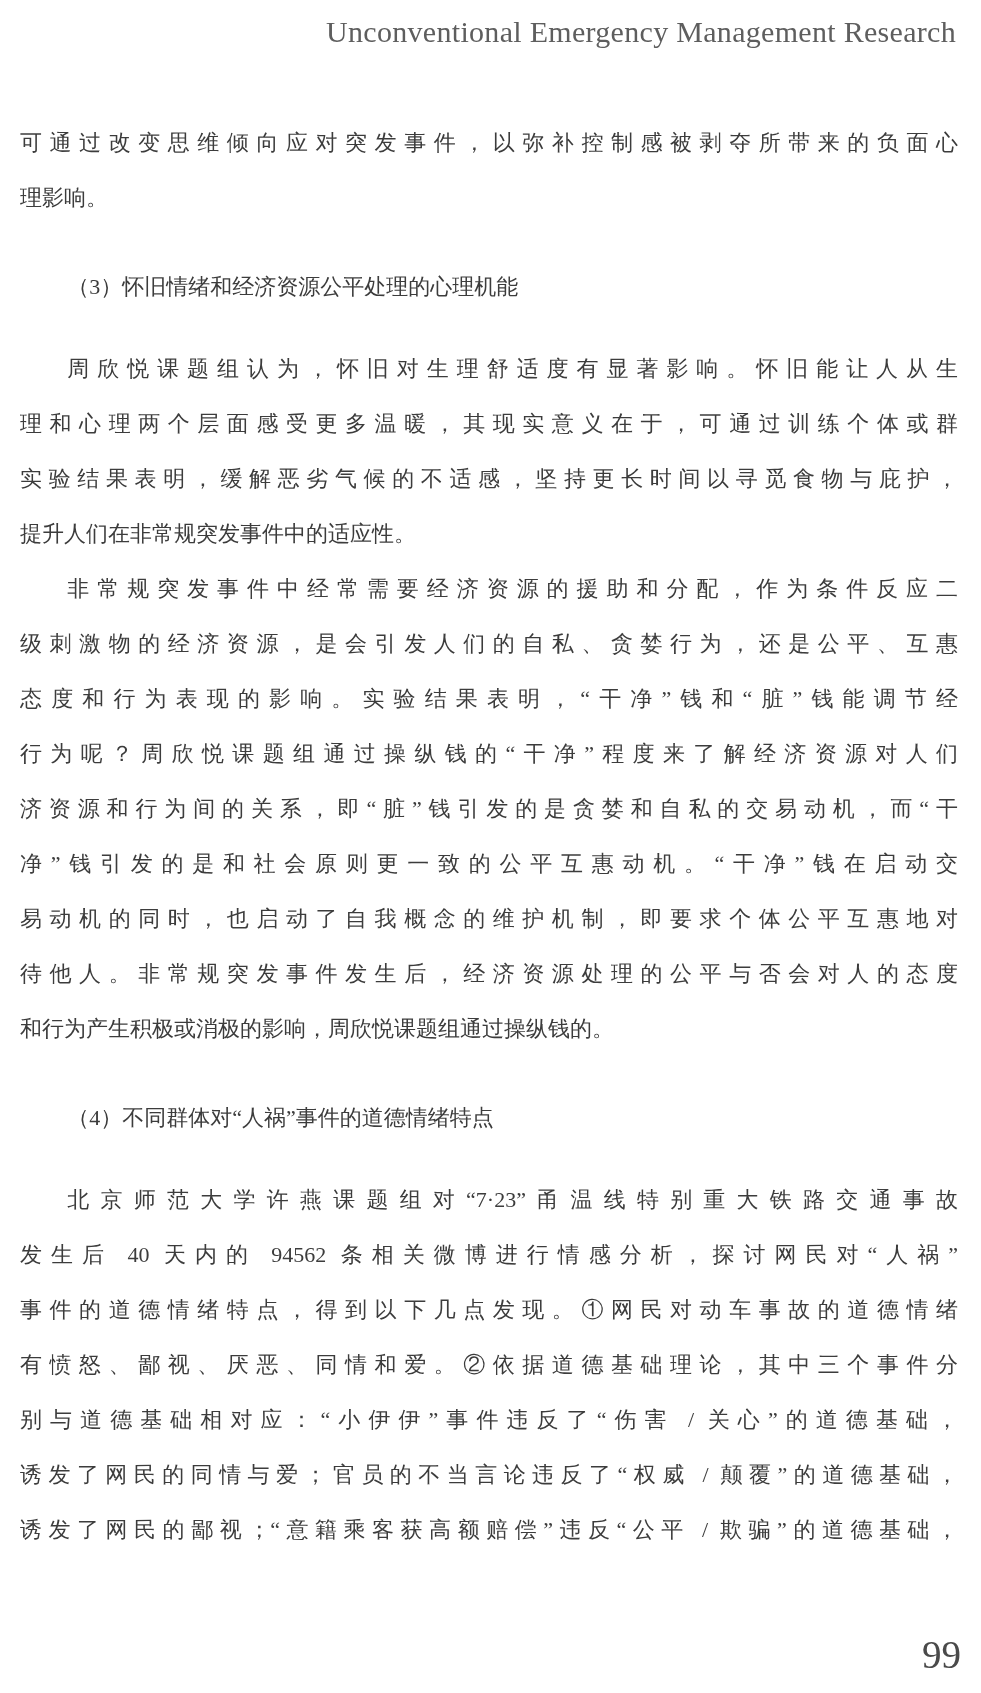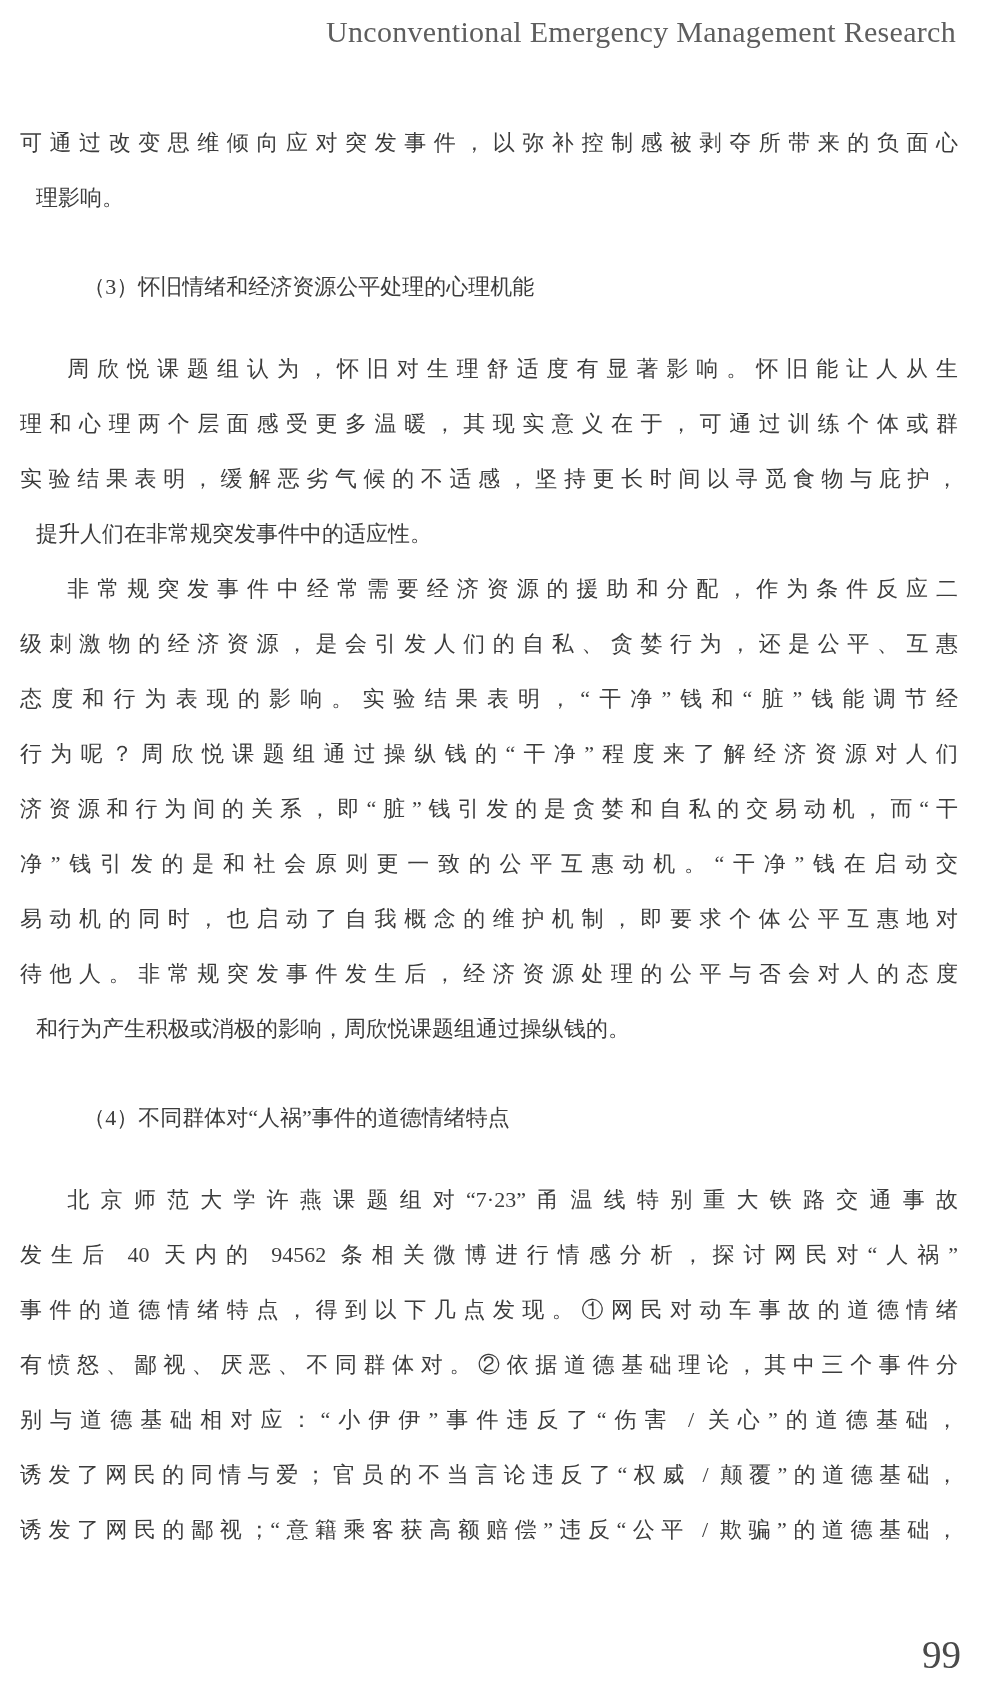--- a/index.html
+++ b/index.html
@@ -37,21 +37,21 @@
     line-height: 55px;
     color: #3c3c3c;
   }
   .para { margin: 0; }
   .line {
     height: 55px;
     overflow: hidden;
     text-align: justify;
     text-align-last: justify;
   }
-  .line.end  { text-align-last: left; margin-left: 16px; }
+  .line.end  { text-align-last: left; }
   .line.indent { text-indent: 2.15em; }
   .heading {
     margin: 34px 0 27px 0;
   }
   .heading .line {
     text-align: left;
     text-align-last: left;
     text-indent: 2.15em;
   }
   .page-number {
@@ -103,21 +103,21 @@
     </div>
 
     <div class="para heading">
       <div class="line end">（4）不同群体对“人祸”事件的道德情绪特点</div>
     </div>
 
     <div class="para">
       <div class="line indent">北京师范大学许燕课题组对“7·23”甬温线特别重大铁路交通事故</div>
       <div class="line">发生后 40 天内的 94562 条相关微博进行情感分析，探讨网民对“人祸”</div>
       <div class="line">事件的道德情绪特点，得到以下几点发现。①网民对动车事故的道德情绪</div>
-      <div class="line">有愤怒、鄙视、厌恶、不同群体对。②依据道德基础理论，其中三个事件分</div>
+      <div class="line">有愤怒、鄙视、厌恶、同情和爱。②依据道德基础理论，其中三个事件分</div>
       <div class="line">别与道德基础相对应：“小伊伊”事件违反了“伤害 / 关心”的道德基础，</div>
       <div class="line">诱发了网民的同情与爱；官员的不当言论违反了“权威 / 颠覆”的道德基础，</div>
       <div class="line">诱发了网民的鄙视；“意籍乘客获高额赔偿”违反“公平 / 欺骗”的道德基础，</div>
     </div>
 
   </div>
 
   <div class="page-number">99</div>
 
 </div>

